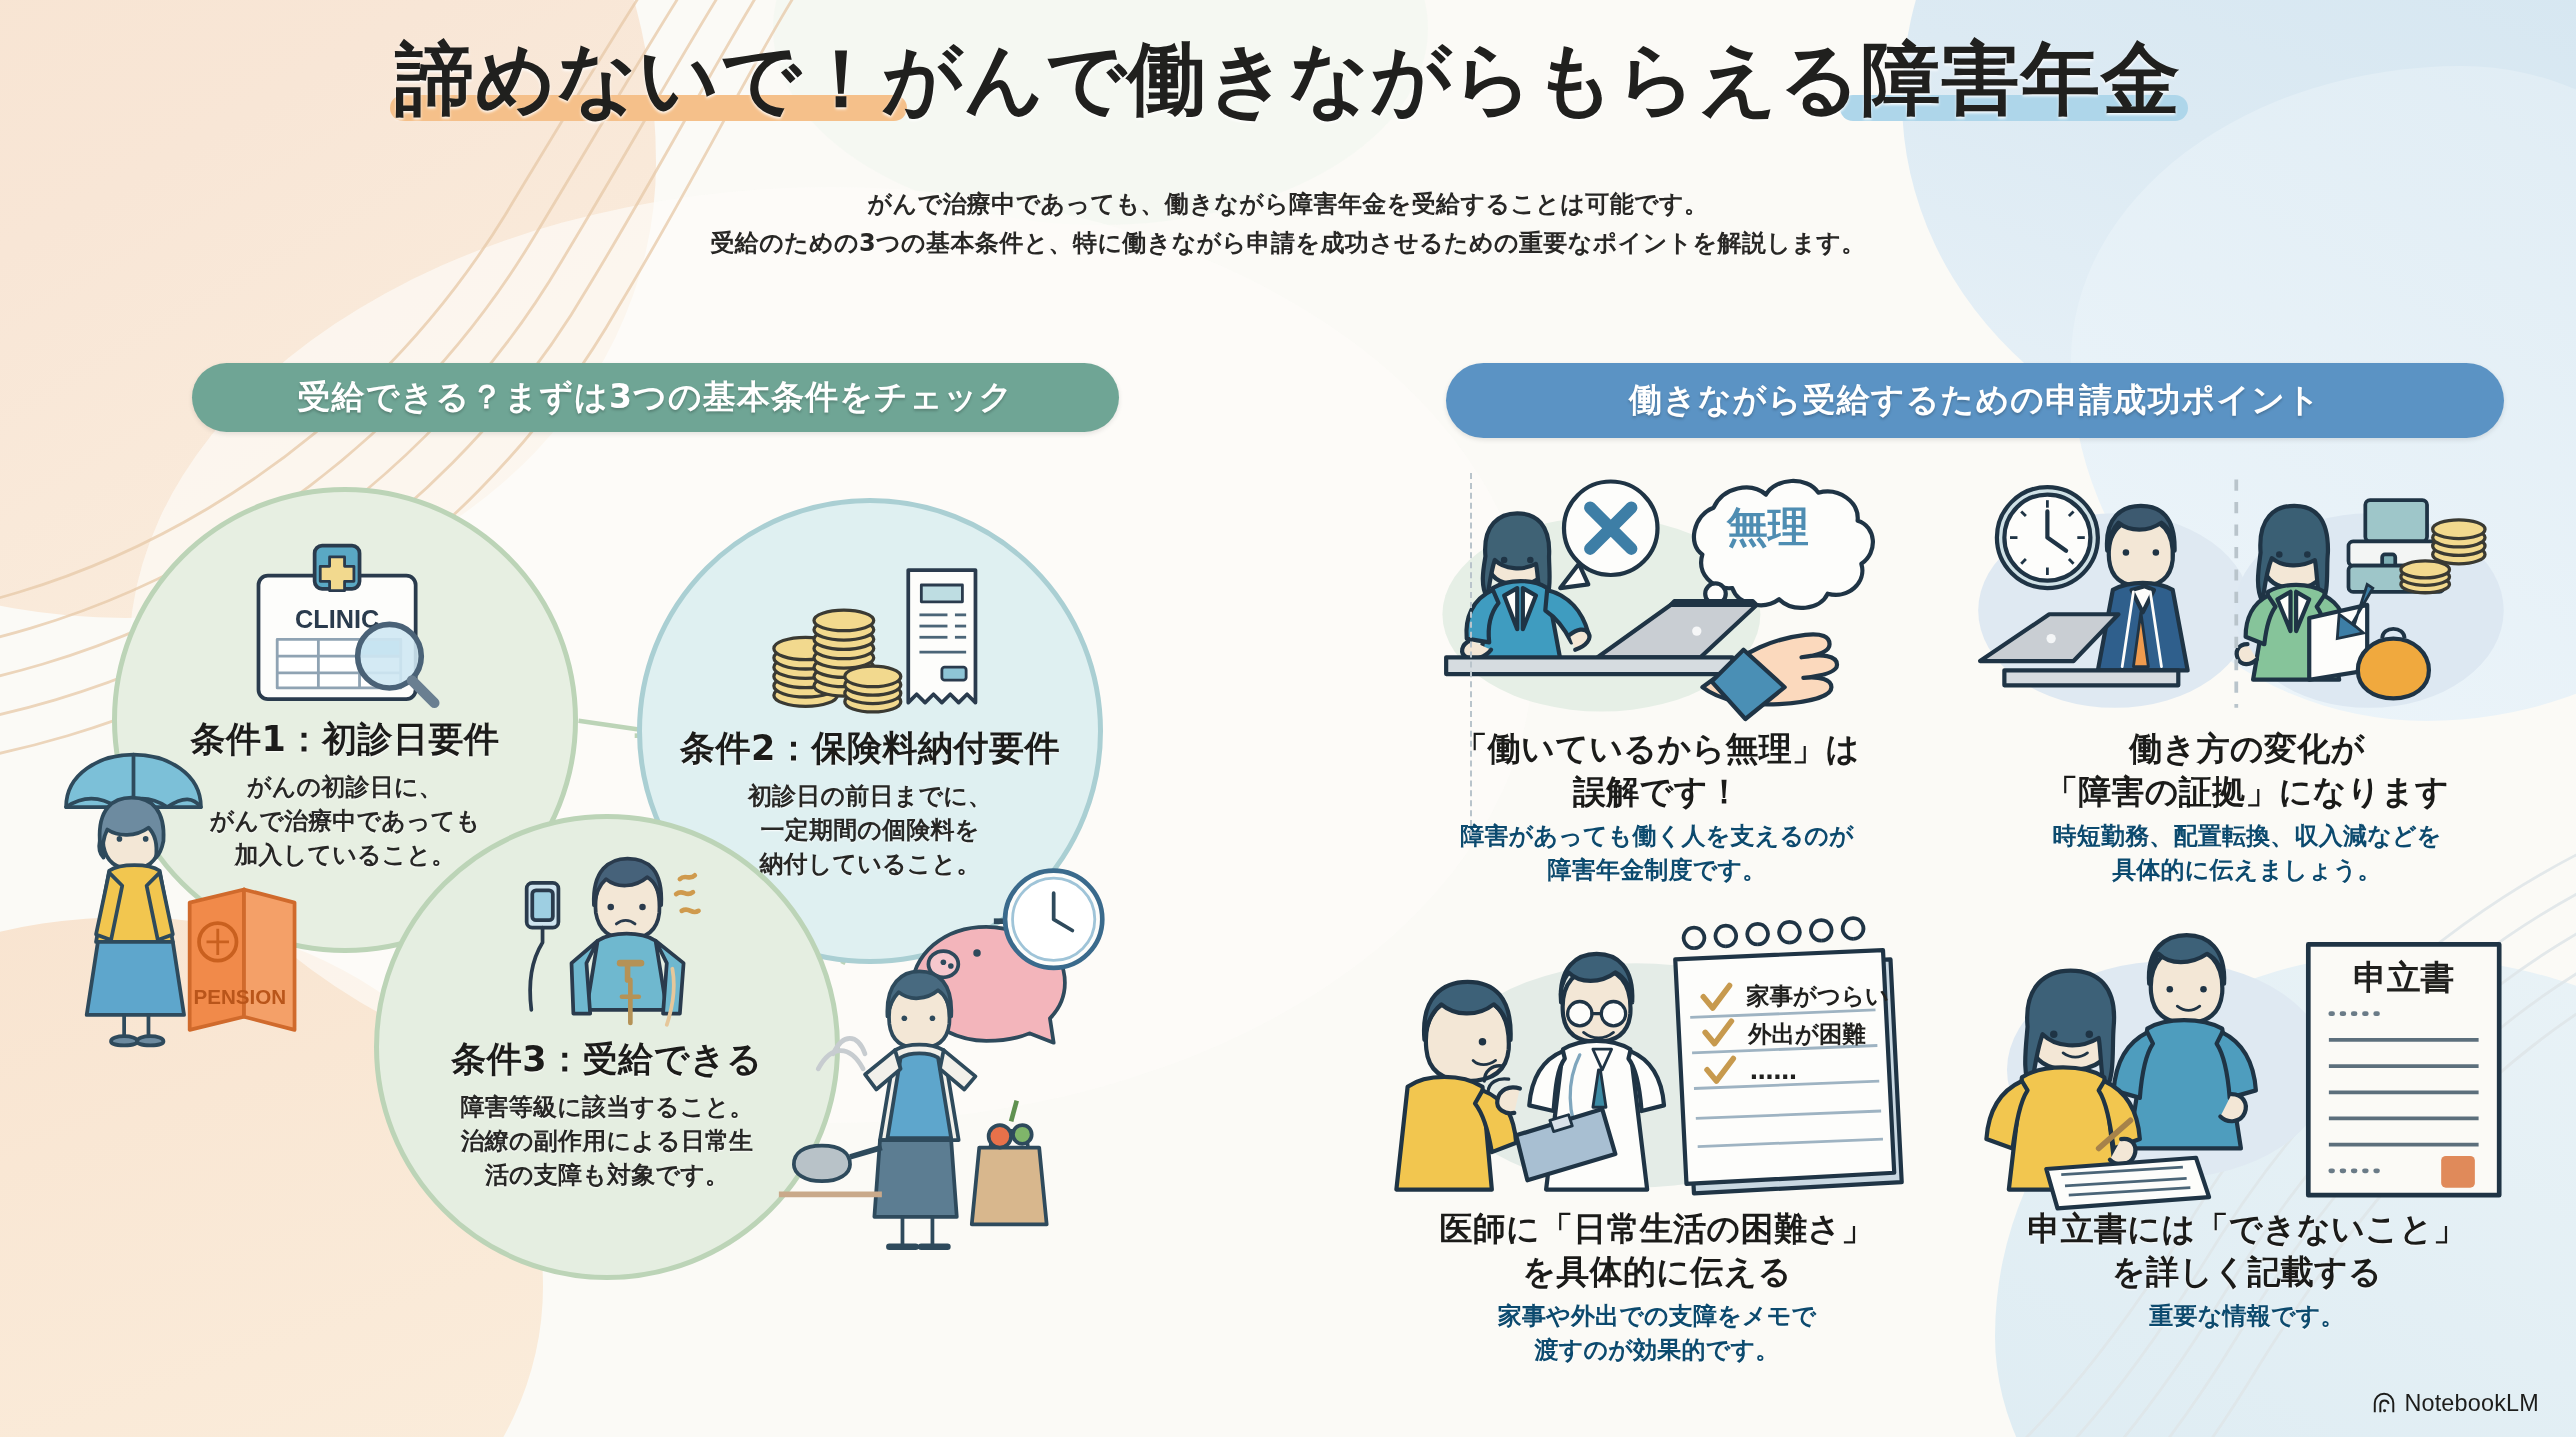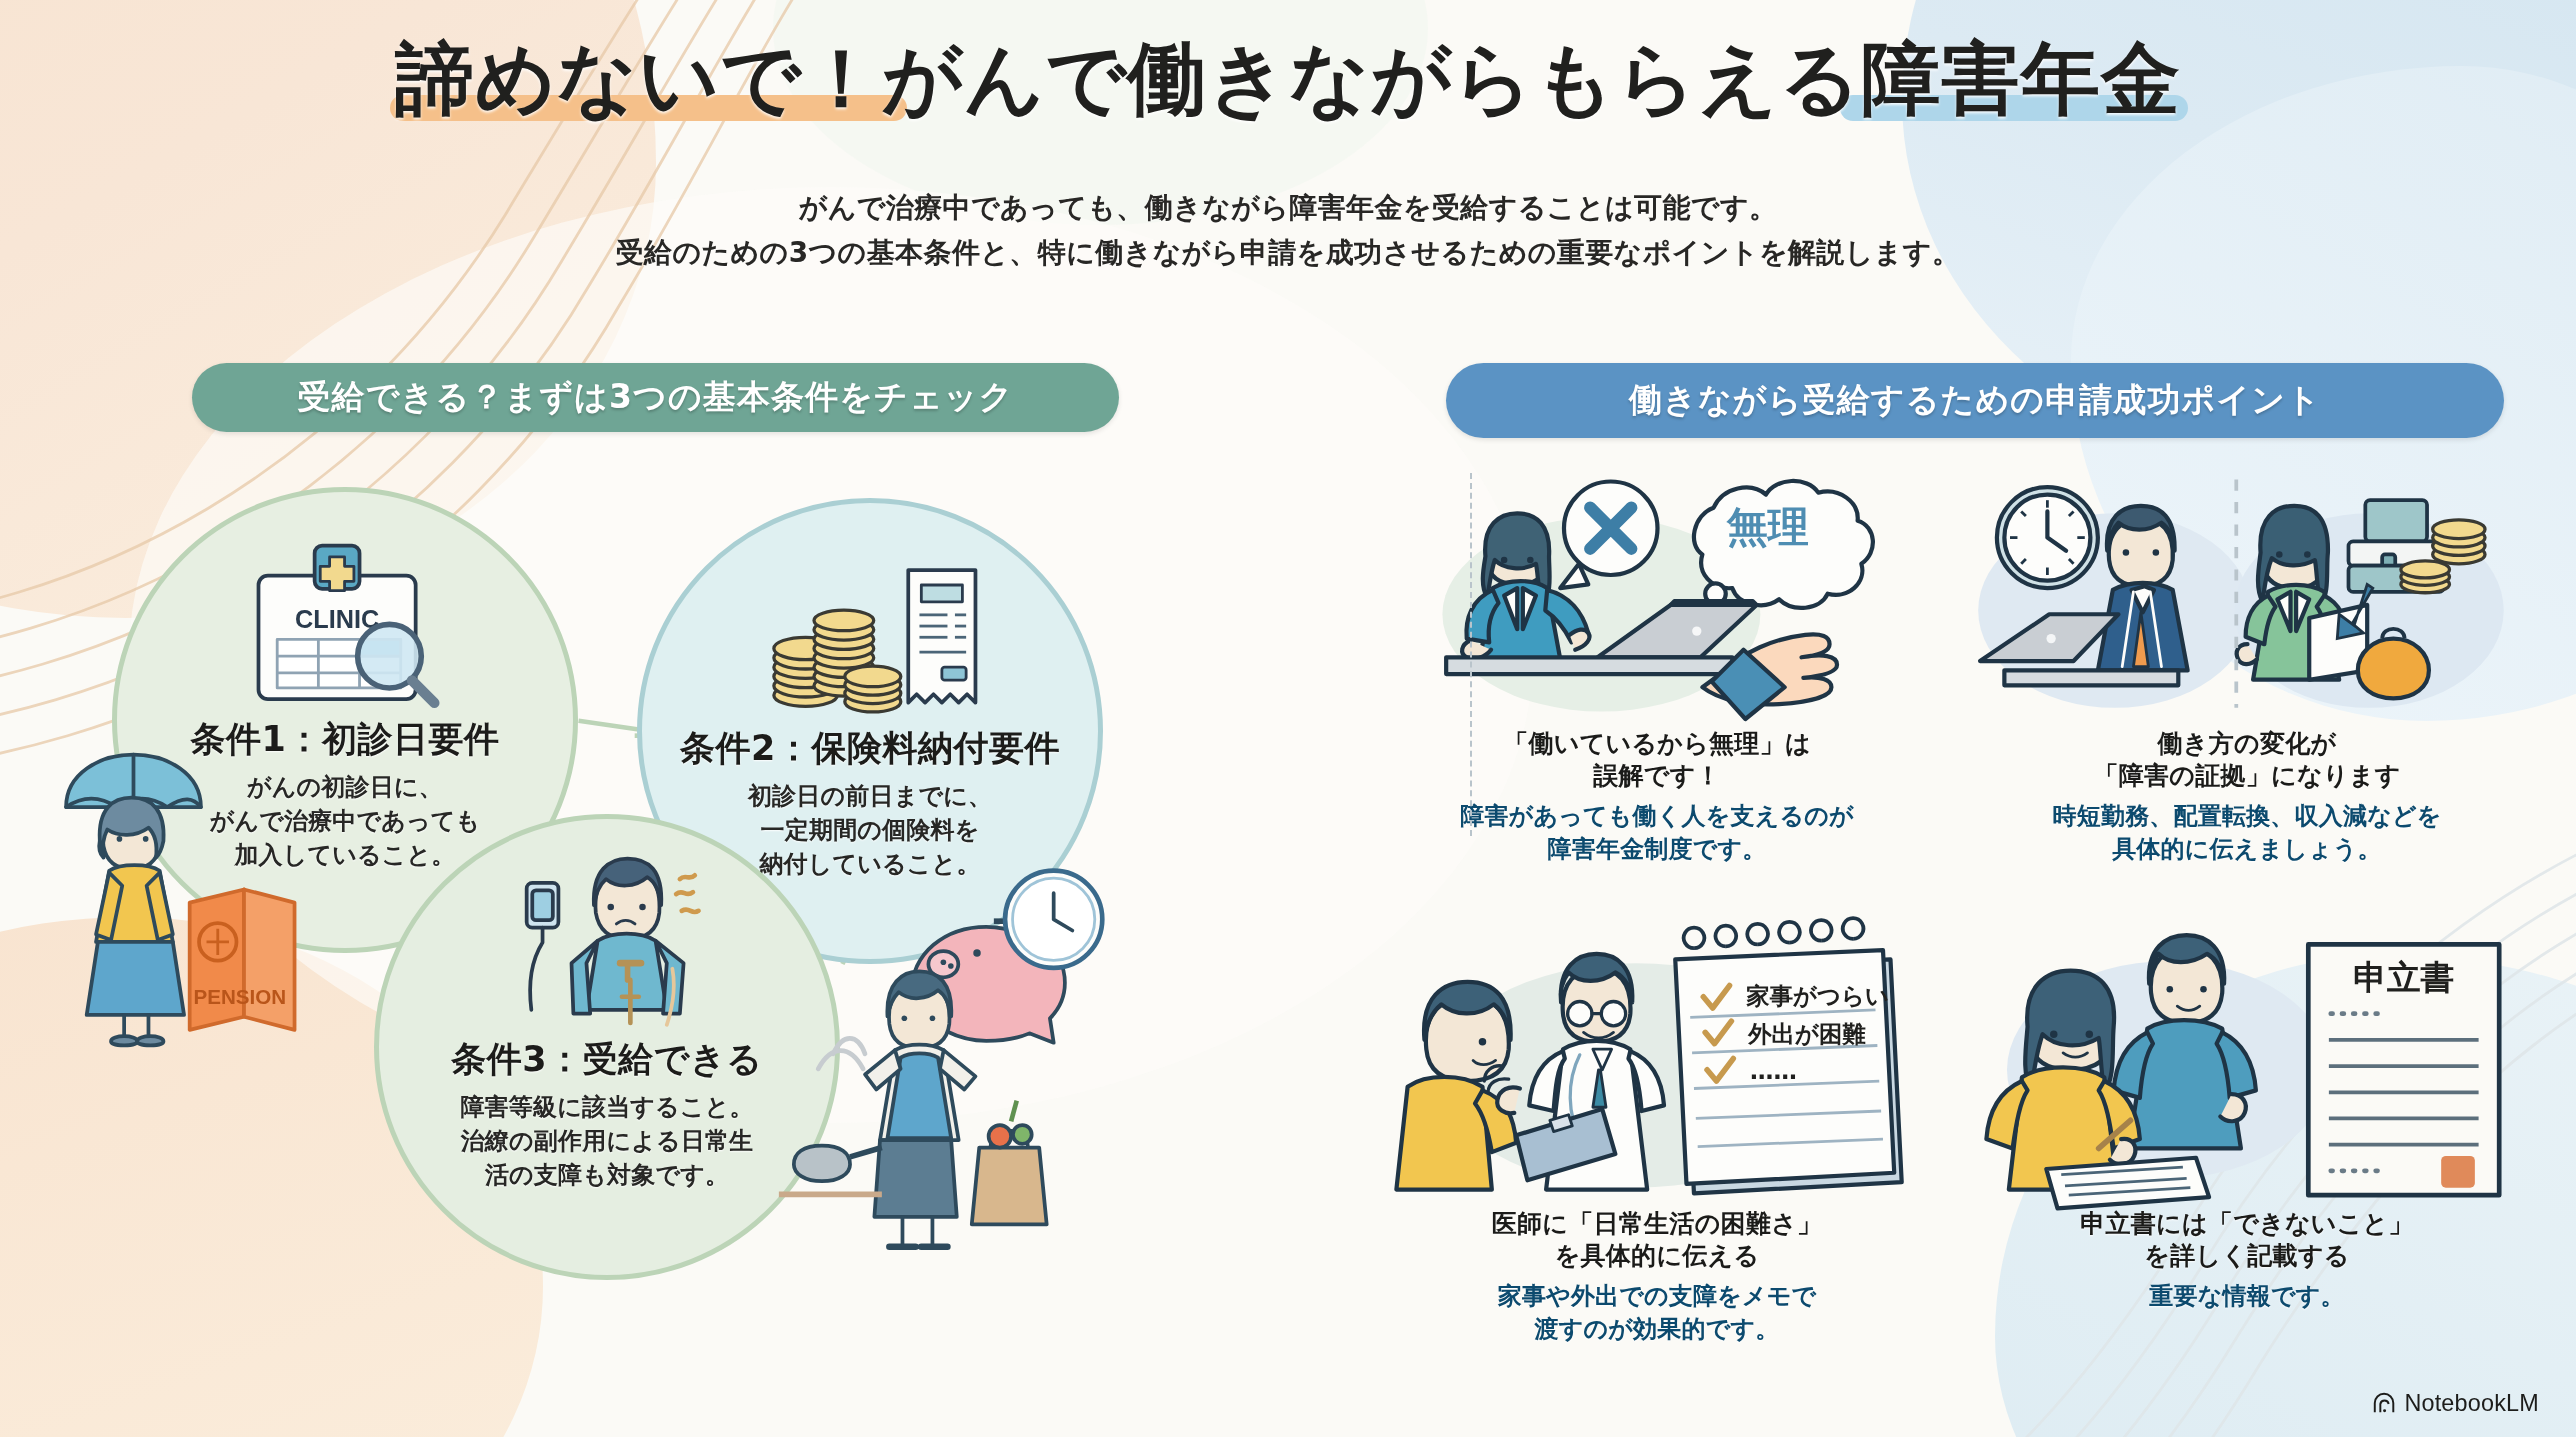--- a/index.html
+++ b/index.html
@@ -61,21 +61,21 @@
     font-family:"DejaVu Sans","Liberation Sans",sans-serif;
     text-shadow:0 1.9px 2.8px rgba(255,255,255,.85);
   }
   .hl{position:absolute;z-index:-1;border-radius:13px;}
   .hl-orange{left:-5.6px;bottom:1.9px;width:517px;height:26px;background:#f5c08a;}
   .hl-blue{right:-7.5px;bottom:1.9px;width:348px;height:26px;background:#aed6ea;}
 
   
   .subtitle{
     position:absolute;left:0;right:0;top:185px;text-align:center;z-index:5;
-    font-size:28px;font-weight:bold;color:#282725;line-height:1.62;
+    font-size:24px;font-weight:bold;color:#282725;line-height:1.62;
     letter-spacing:0.4px;
     font-family:"DejaVu Sans","Liberation Sans",sans-serif;
     text-shadow:0 0.9px 1.9px rgba(255,255,255,.8);
   }
 
   
   .pill{
     position:absolute;z-index:6;display:flex;align-items:center;justify-content:center;
     border-radius:43px;color:#fff;font-weight:bold;font-size:33px;letter-spacing:1.1px;
     font-family:"DejaVu Sans","Liberation Sans",sans-serif;
@@ -115,21 +115,21 @@
   .cards{position:absolute;left:1376px;top:468px;width:1179px;height:927px;z-index:4;}
   .card{position:absolute;width:562px;text-align:center;}
   .p1{left:0;top:0;}
   .p2{left:590px;top:0;}
   .p3{left:0;top:461px;}
   .p4{left:590px;top:461px;}
 
   .card-art{height:251px;display:flex;align-items:flex-end;justify-content:center;}
   .p3 .card-art,.p4 .card-art{height:270px;}
   .card-title{
-    margin-top:9.4px;font-size:25px;font-weight:bold;color:#1b1b19;line-height:1.28;
+    margin-top:9.4px;font-size:33px;font-weight:bold;color:#1b1b19;line-height:1.28;
     letter-spacing:0.3px;
     font-family:"DejaVu Sans","Liberation Sans",sans-serif;
     text-shadow:0 0.9px 1.9px rgba(255,255,255,.9);
   }
   .card-body{
     margin-top:7.5px;font-size:24px;font-weight:bold;color:#0c4a6e;line-height:1.4;
     letter-spacing:0.2px;
     font-family:"DejaVu Sans","Liberation Sans",sans-serif;
     text-shadow:0 0.9px 1.9px rgba(255,255,255,.9);
   }

